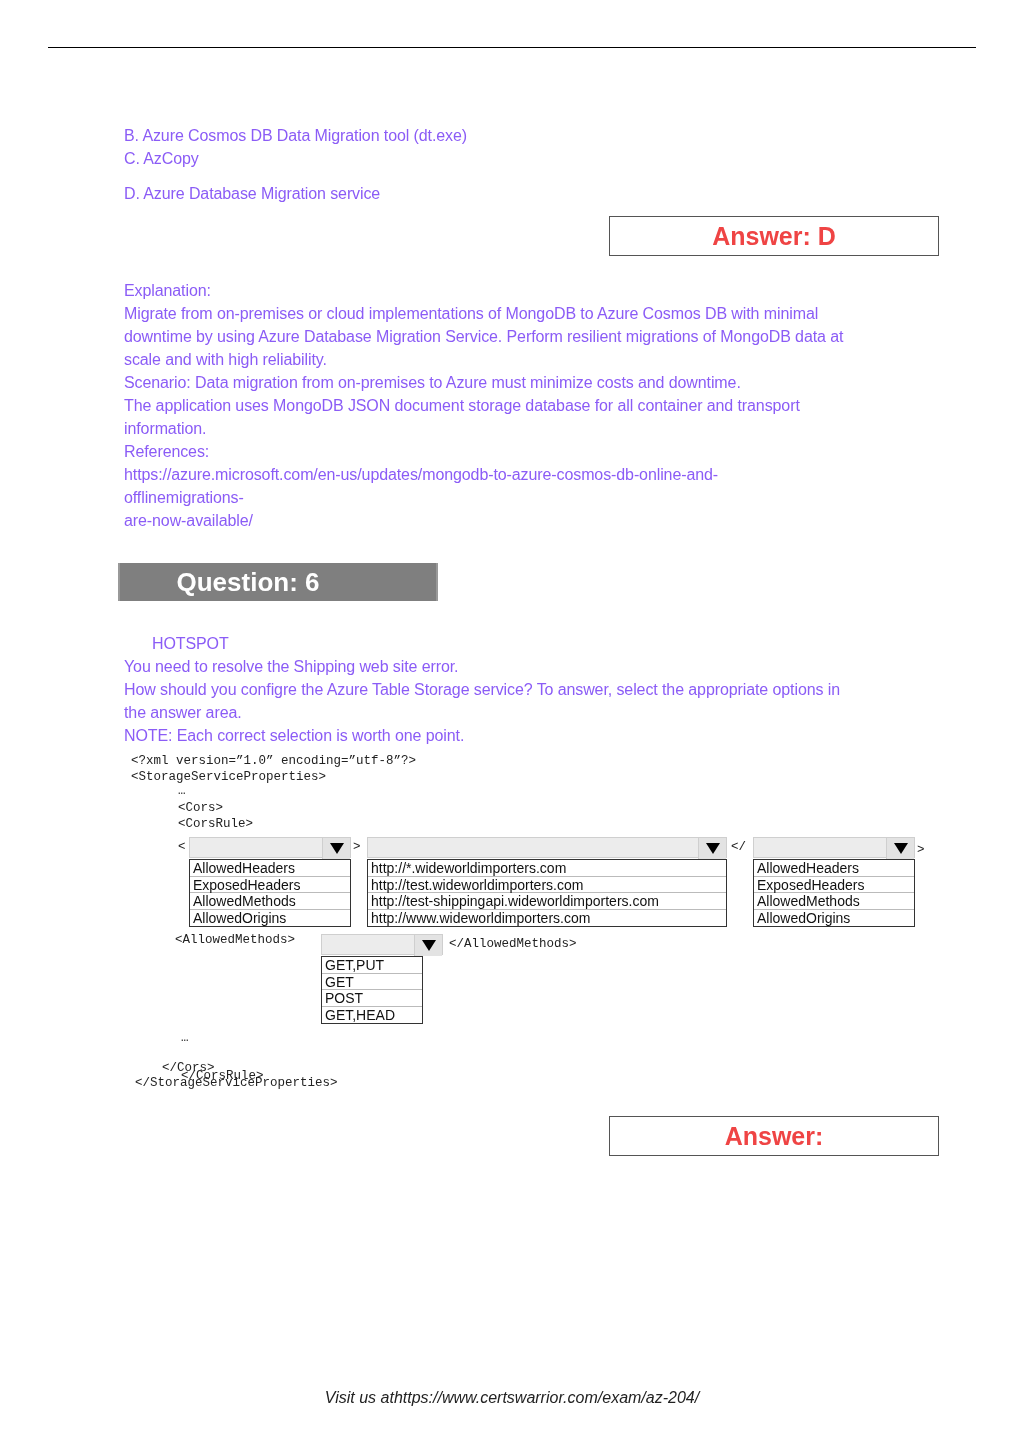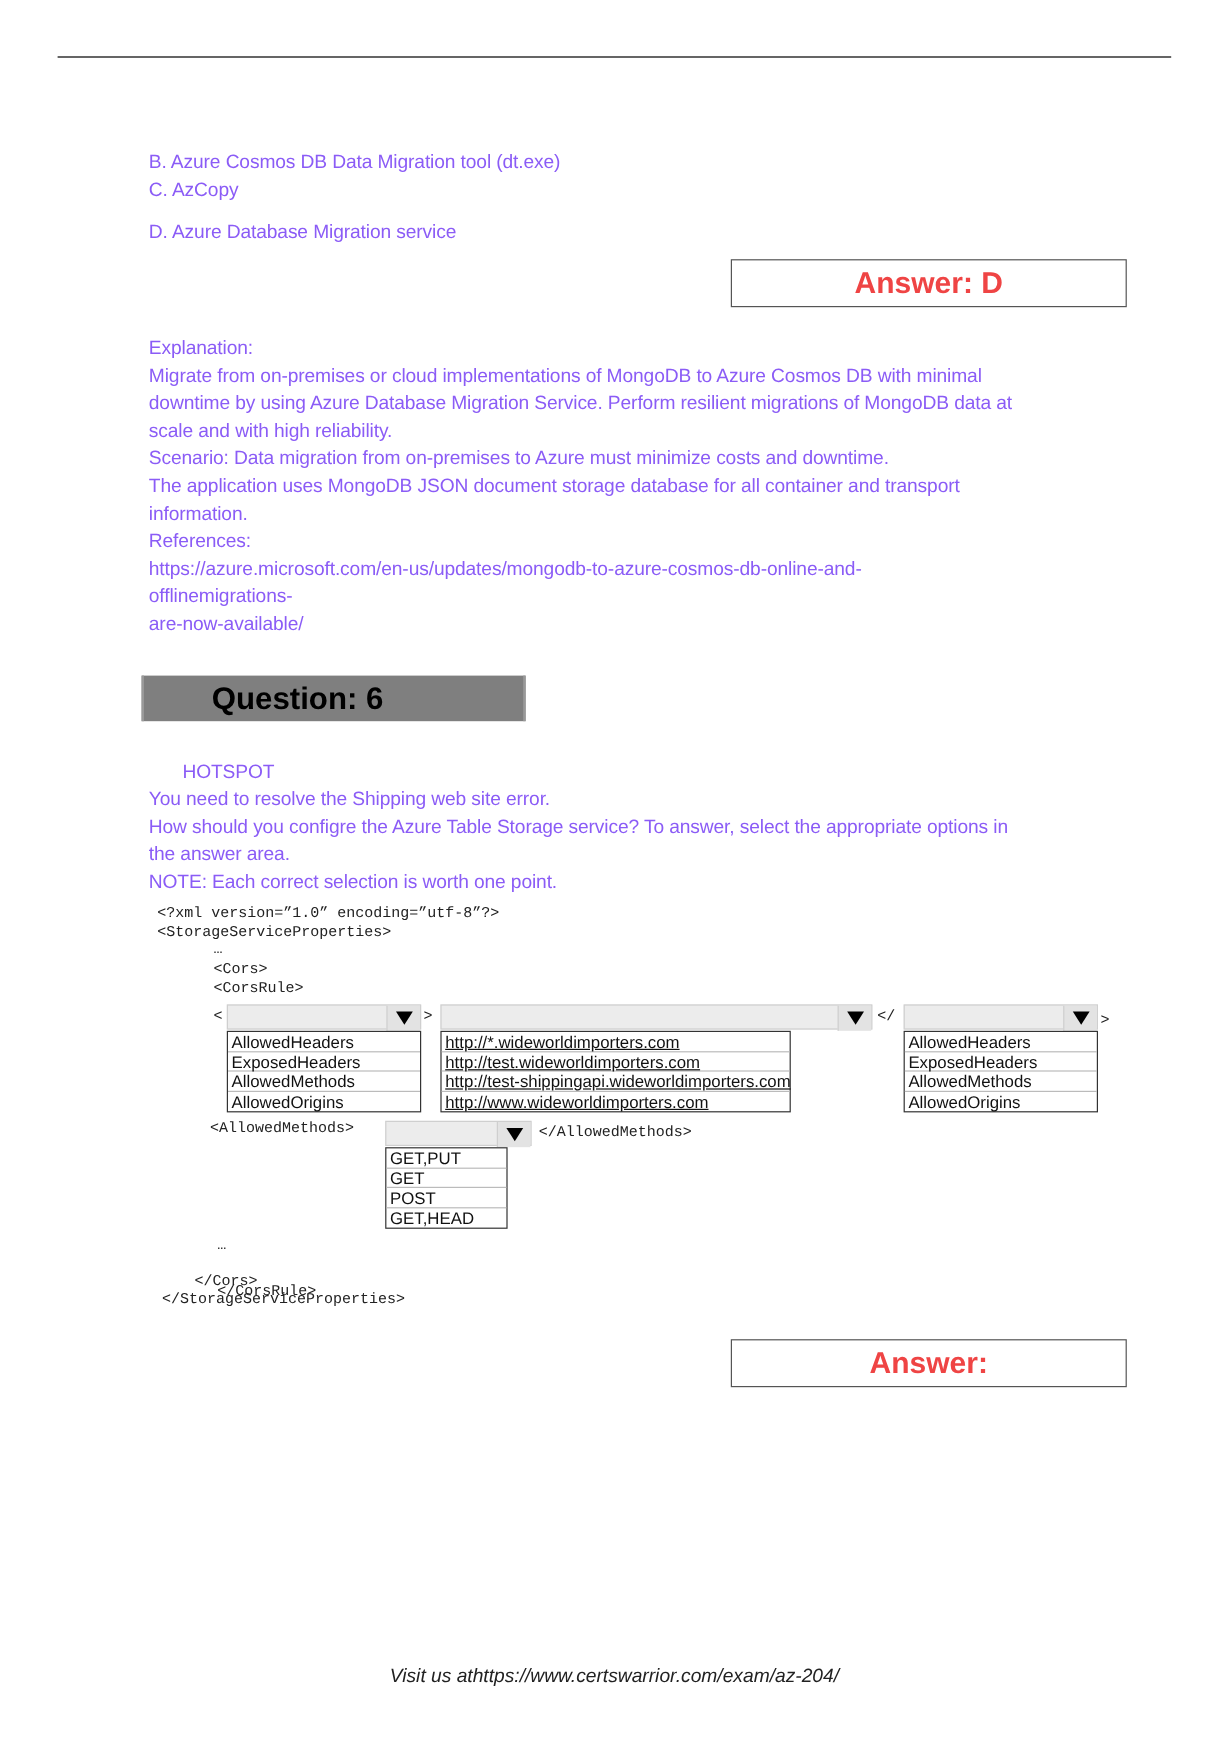--- a/index.html
+++ b/index.html
@@ -1,20 +1,20 @@
 <!DOCTYPE html>
 <html><head>
 <meta charset="utf-8">
 <style>
   html, body { margin:0; padding:0; background:#ffffff; }
   body { width:1024px; height:1448px; position:relative; overflow:hidden; font-family:"Liberation Sans", sans-serif; color:#111; }
   .rule { position:absolute; left:48px; top:47px; width:928px; height:1px; background:#000; }
   .txt { position:absolute; left:124px; font-family:"Liberation Sans", sans-serif; font-size:16px; line-height:23px; color:#8b5cf6; letter-spacing:-0.1px; }
   .answer-box { position:absolute; left:609px; width:328px; height:38px; border:1px solid #555; background:#fff; display:flex; align-items:center; justify-content:center; font-weight:bold; font-size:25px; color:#ef4444; }
-  .qbanner { position:absolute; left:118px; top:563px; width:320px; height:38px; background:#7f7f7f; border-left:2px solid #999; border-right:2px solid #999; display:flex; align-items:center; justify-content:center; color:#000000; font-weight:bold; font-size:26px; box-sizing:border-box; }
+  .qbanner { position:absolute; left:118px; top:563px; width:320px; height:38px; background:#7f7f7f; border-left:2px solid #999; border-right:2px solid #999; display:flex; align-items:center; justify-content:center; color:#ffffff; font-weight:bold; font-size:26px; box-sizing:border-box; }
   .qbanner span { margin-left:-60px; }
   .mono { position:absolute; font-family:"Liberation Mono", monospace; font-size:12.5px; color:#222; line-height:15px; white-space:pre; }
   .dd { position:absolute; }
   .dd-head { position:absolute; left:0; top:0; height:21px; background:#ececec; border:1px solid #cfcfcf; box-sizing:border-box; }
   .dd-arrow { position:absolute; top:0; right:0; width:28px; height:21px; background:#e3e3e3; border-left:1px solid #cfcfcf; box-sizing:border-box; display:flex; align-items:center; justify-content:center; }
   .dd-arrow i { width:0; height:0; border-left:7px solid transparent; border-right:7px solid transparent; border-top:11px solid #000; display:block; }
   .dd-list { position:absolute; left:0; top:22px; border:1px solid #333; background:#fff; box-sizing:border-box; }
   .dd-item { height:16.5px; line-height:16.5px; font-family:"Liberation Sans", sans-serif; font-size:14px; color:#111; padding-left:3px; border-bottom:1px solid #bbb; white-space:nowrap; box-sizing:border-box; }
   .dd-item:last-child { border-bottom:none; }
   .footer { position:absolute; left:0; width:1024px; top:1389px; text-align:center; font-style:italic; font-size:16px; color:#222; }
@@ -77,21 +77,21 @@
 </div>
 
 <div class="mono" style="left:353px; top:840px;">&gt;</div>
 
 <div class="dd" style="left:367px; top:837px; width:360px;">
   <div class="dd-head" style="width:360px;">
     <div class="dd-arrow">
         <i></i>
       </div>
   </div>
-  <div class="dd-list" style="width:292px;text-decoration:underline;">
+  <div class="dd-list" style="width:360px;">
     <div class="dd-item">http://*.wideworldimporters.com</div>
     <div class="dd-item">http://test.wideworldimporters.com</div>
     <div class="dd-item">http://test-shippingapi.wideworldimporters.com</div>
     <div class="dd-item">http://www.wideworldimporters.com</div>
   </div>
 </div>
 
 <div class="mono" style="left:731px; top:840px;">&lt;/</div>
 
 <div class="dd" style="left:753px; top:837px; width:162px;">

